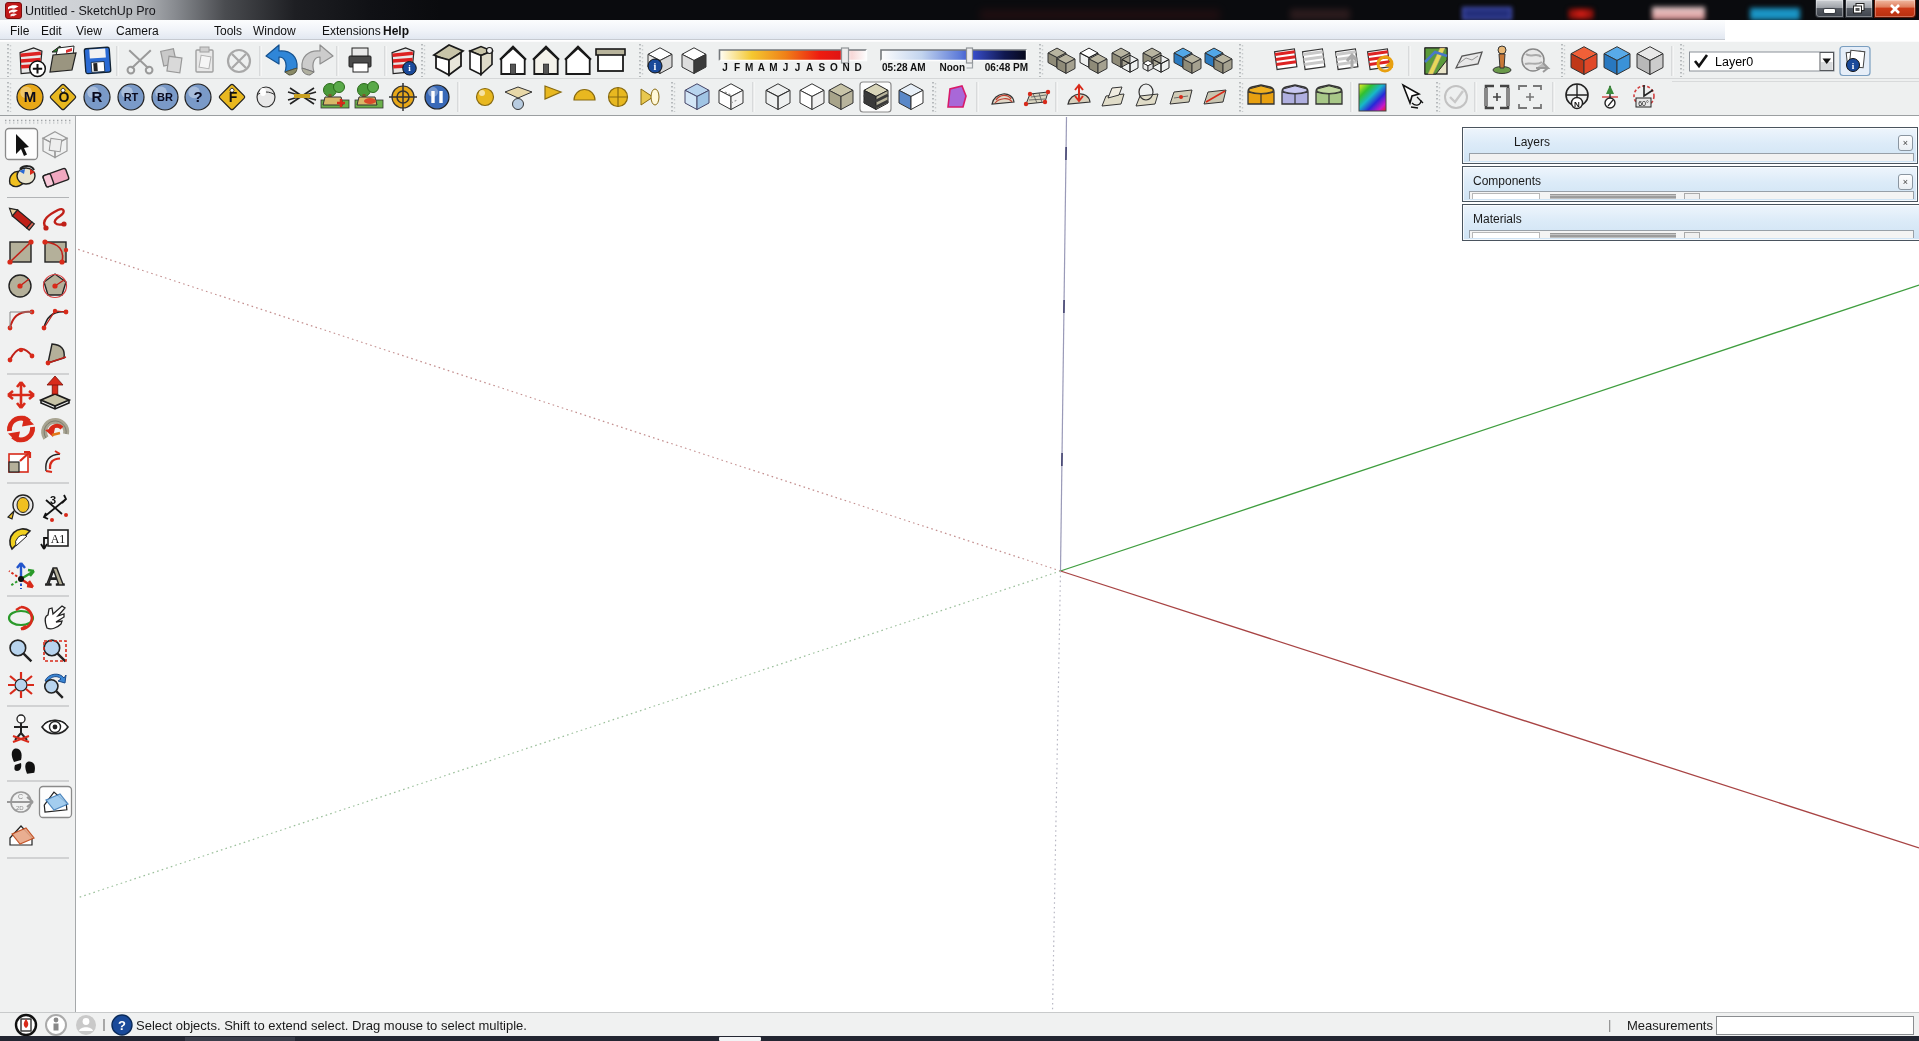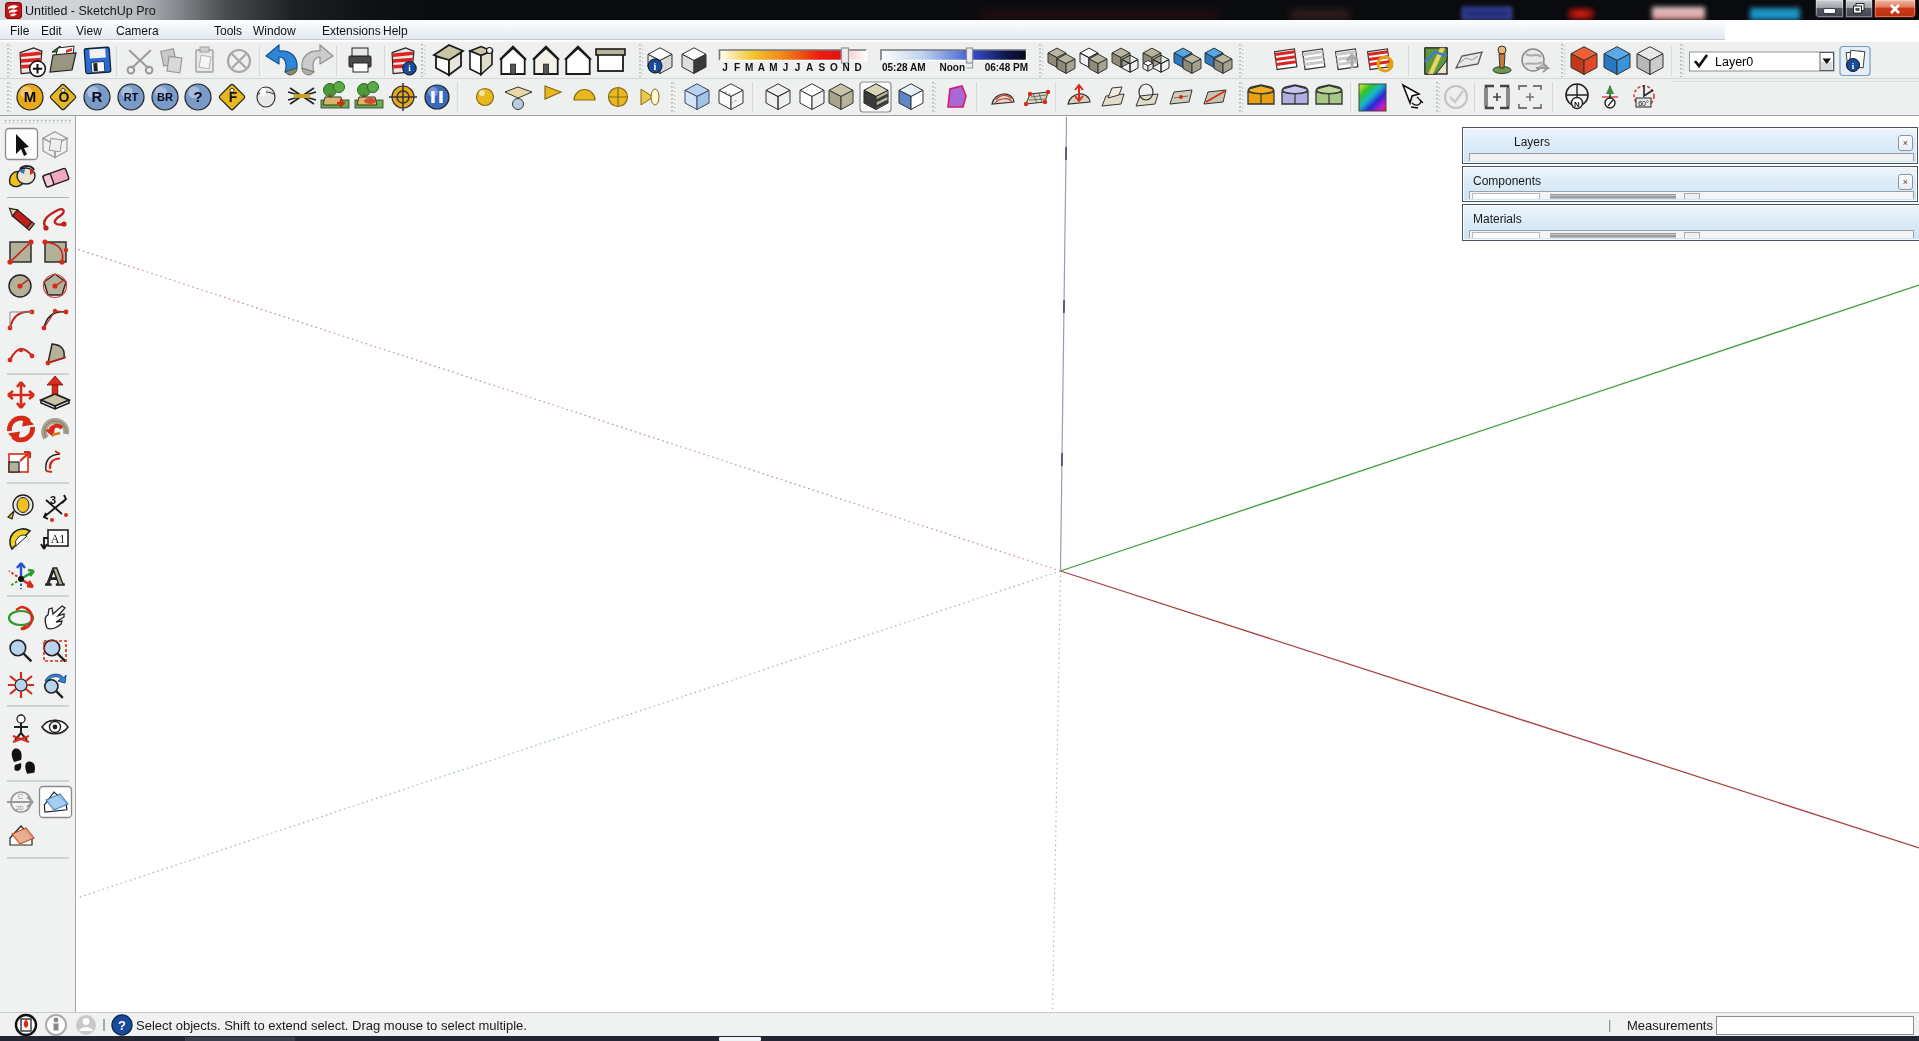--- a/index.html
+++ b/index.html
@@ -51,21 +51,21 @@
   </div>
 <div class="menubar">
     <span style="position:absolute;left:10px;top:4px;">File</span>
     <span style="position:absolute;left:41px;top:4px;">Edit</span>
     <span style="position:absolute;left:76px;top:4px;">View</span>
     <span style="position:absolute;left:116px;top:4px;">Camera</span>
     <span style="position:absolute;left:169px;top:4px;margin-top:36px;">Draw</span>
     <span style="position:absolute;left:214px;top:4px;">Tools</span>
     <span style="position:absolute;left:253px;top:4px;">Window</span>
     <span style="position:absolute;left:310px;top:4px;margin-left:12px;">Extensions</span>
-    <span style="position:absolute;left:383px;top:4px;">Help</span>
+    <span style="position:absolute;left:383px;top:4px;font-weight:bold;">Help</span>
   </div>
 <div class="toolbars">
 <div style="position:absolute;left:0;top:0;width:1919px;height:1px;background:#fbfbfc;"></div>
 <div style="position:absolute;left:0;top:37px;width:1919px;height:1px;background:#d5d7d8;"></div>
 <div style="position:absolute;left:0;top:74px;width:1919px;height:1px;background:#9b9fa1;"></div>
 <div style="position:absolute;left:1672px;top:40px;width:247px;height:1px;background:#d8dadb;"></div>
 </div>
 <svg width="1919" height="38" viewBox="0 40 1919 38" style="position:absolute;left:0;top:40px">
     <path d="M20.08,52.68 L33.6,48.0 L41.92,51.12 L39.84,71.92 L21.119999999999997,73.48 Z" fill="#e8e8e8" stroke="#222" stroke-width="1.2"></path>
     <path d="M20.6,55.28 L40.88,53.2 M20.86,61.0 L40.62,59.44 M21.119999999999997,66.72 L40.1,65.68" stroke="#d22" stroke-width="3.6400000000000006" fill="none"></path>

